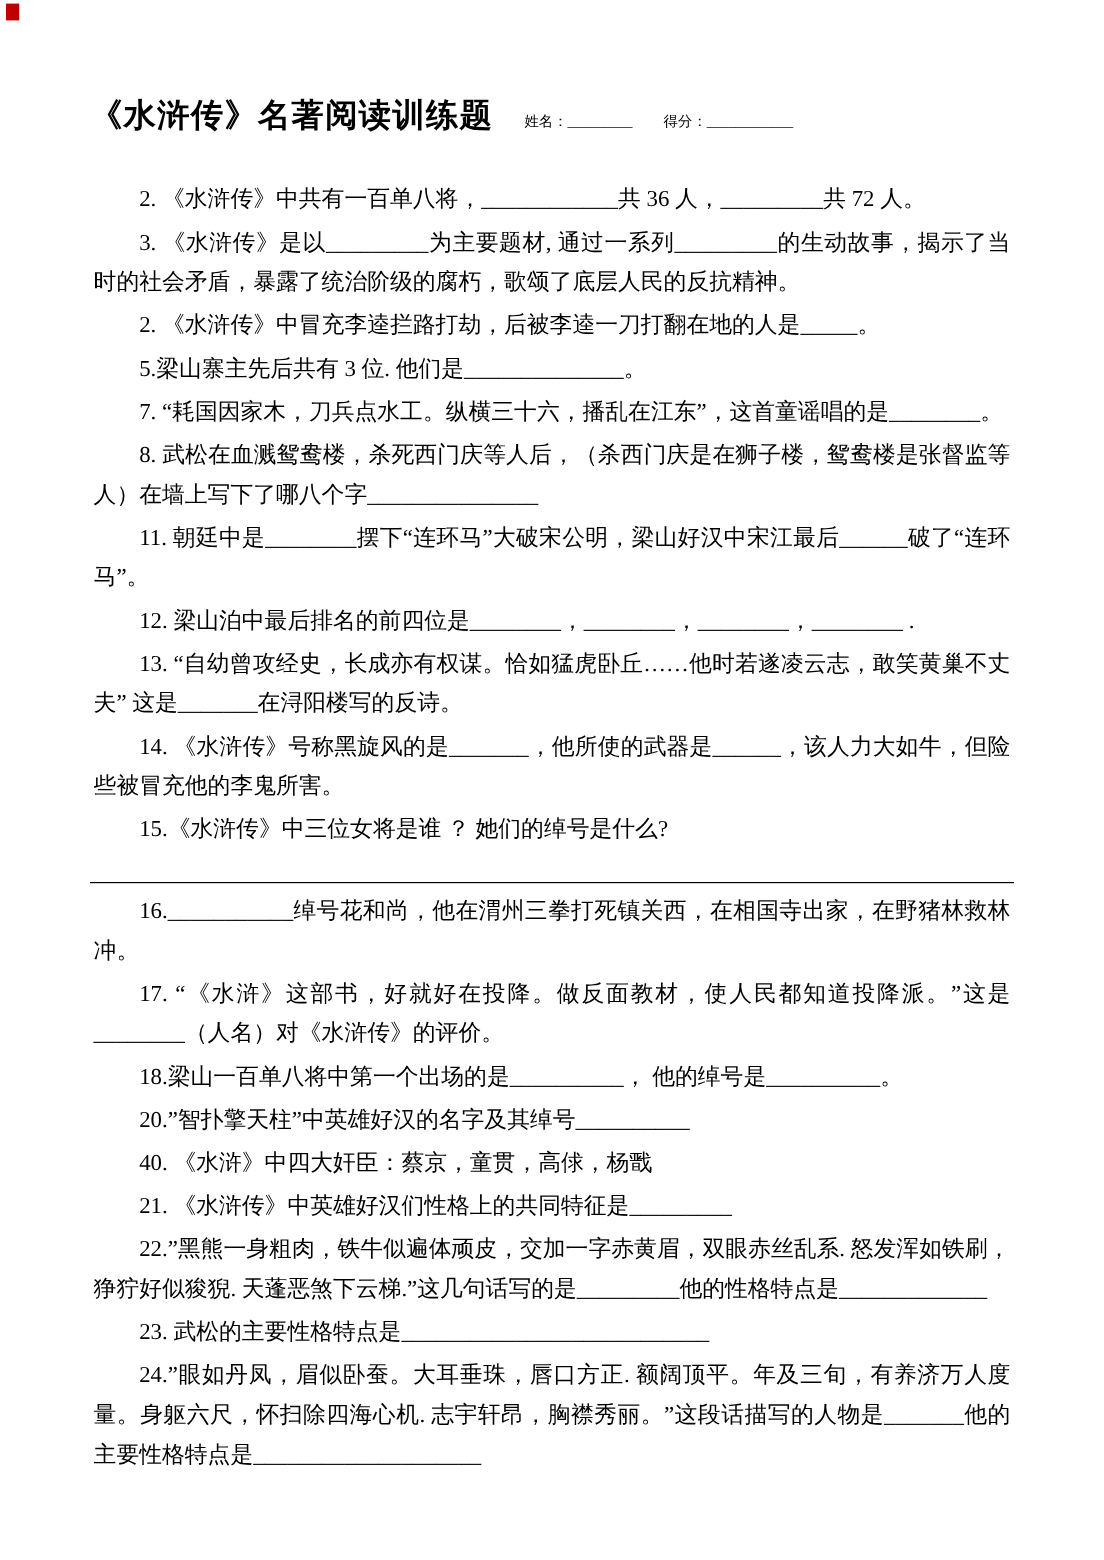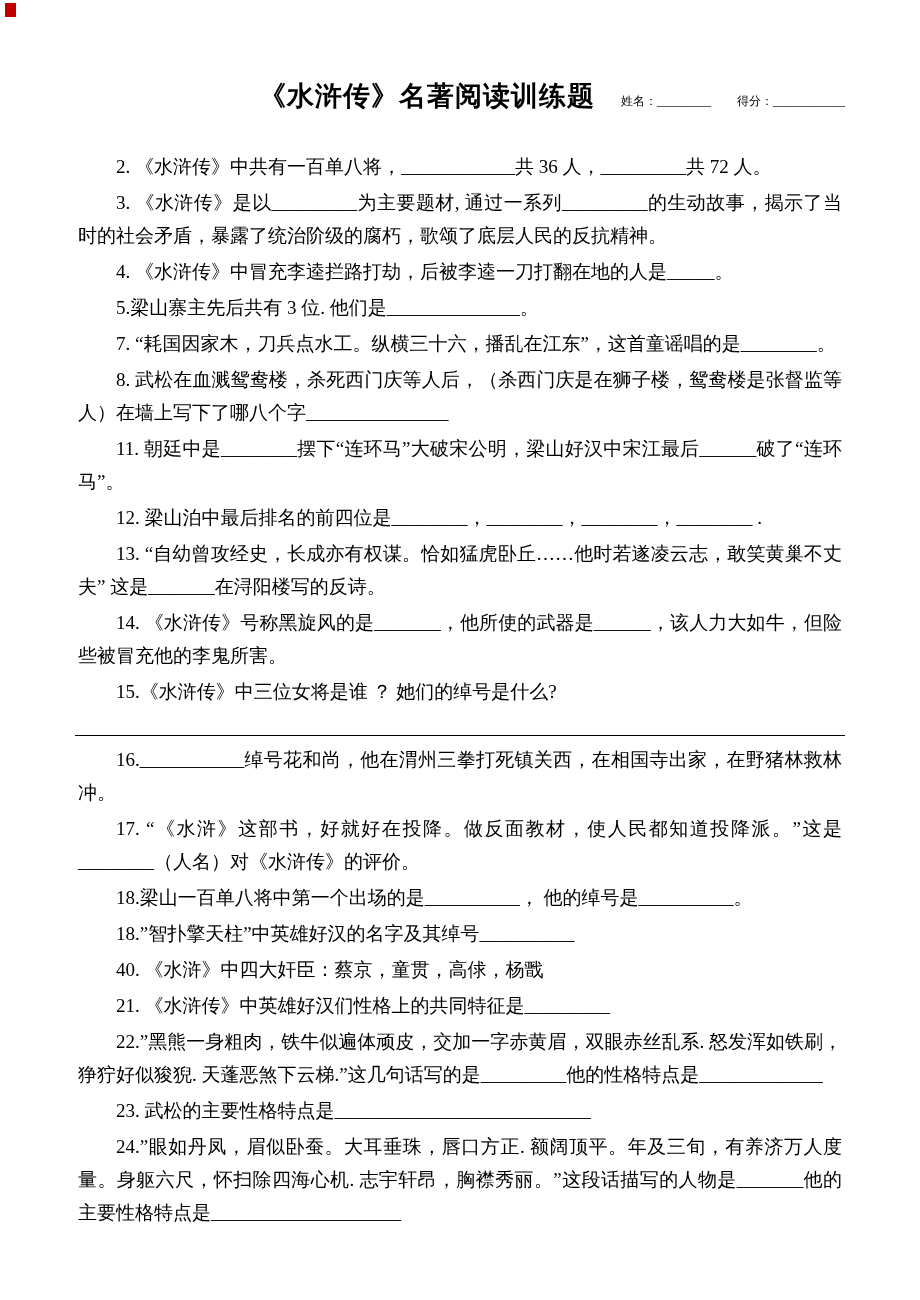--- a/index.html
+++ b/index.html
@@ -20,21 +20,21 @@
   .corner-mark {
     position: absolute;
     left: 5px;
     top: 3px;
     width: 11px;
     height: 14px;
     background: #c00000;
   }
   .title-row {
     display: flex;
-    justify-content: flex-end;
+    justify-content: flex-start;
     align-items: baseline;
     gap: 26px;
     white-space: nowrap;
   }
   .doc-title {
     margin: 0;
     font-size: 27px;
     font-weight: bold;
     letter-spacing: 1px;
   }
@@ -69,36 +69,36 @@
 
   <header class="title-row">
     <h1 class="doc-title">《水浒传》名著阅读训练题</h1>
     <span class="field"><span>姓名：</span><span class="blank">_________</span></span>
     <span class="field"><span>得分：</span><span class="blank">____________</span></span>
   </header>
 
   <main class="content">
     <p class="q">2. 《水浒传》中共有一百单八将，____________共 36 人，_________共 72 人。</p>
     <p class="q">3. 《水浒传》是以_________为主要题材, 通过一系列_________的生动故事，揭示了当时的社会矛盾，暴露了统治阶级的腐朽，歌颂了底层人民的反抗精神。</p>
-    <p class="q">4. 《水浒传》中冒充李逵拦路打劫，后被李逵一刀打翻在地的人是_____。</p>
+    <p class="q">2. 《水浒传》中冒充李逵拦路打劫，后被李逵一刀打翻在地的人是_____。</p>
     <p class="q">5.梁山寨主先后共有 3 位. 他们是______________。</p>
     <p class="q">7. “耗国因家木，刀兵点水工。纵横三十六，播乱在江东”，这首童谣唱的是________。</p>
     <p class="q">8. 武松在血溅鸳鸯楼，杀死西门庆等人后，（杀西门庆是在狮子楼，鸳鸯楼是张督监等人）在墙上写下了哪八个字_______________</p>
     <p class="q">11. 朝廷中是________摆下“连环马”大破宋公明，梁山好汉中宋江最后______破了“连环马”。</p>
     <p class="q">12. 梁山泊中最后排名的前四位是________，________，________，________ .</p>
     <p class="q">13. “自幼曾攻经史，长成亦有权谋。恰如猛虎卧丘……他时若遂凌云志，敢笑黄巢不丈夫” 这是_______在浔阳楼写的反诗。</p>
     <p class="q">14. 《水浒传》号称黑旋风的是_______，他所使的武器是______，该人力大如牛，但险些被冒充他的李鬼所害。</p>
     <p class="q">15.《水浒传》中三位女将是谁 ？ 她们的绰号是什么?</p>
 
     <div class="answer-line"></div>
 
     <p class="q">16.___________绰号花和尚，他在渭州三拳打死镇关西，在相国寺出家，在野猪林救林冲。</p>
     <p class="q">17. “《水浒》这部书，好就好在投降。做反面教材，使人民都知道投降派。”这是________（人名）对《水浒传》的评价。</p>
     <p class="q">18.梁山一百单八将中第一个出场的是__________， 他的绰号是__________。</p>
-    <p class="q">18.”智扑擎天柱”中英雄好汉的名字及其绰号__________</p>
+    <p class="q">20.”智扑擎天柱”中英雄好汉的名字及其绰号__________</p>
     <p class="q">40. 《水浒》中四大奸臣：蔡京，童贯，高俅，杨戬</p>
     <p class="q">21. 《水浒传》中英雄好汉们性格上的共同特征是_________</p>
     <p class="q">22.”黑熊一身粗肉，铁牛似遍体顽皮，交加一字赤黄眉，双眼赤丝乱系. 怒发浑如铁刷，狰狞好似狻猊. 天蓬恶煞下云梯.”这几句话写的是_________他的性格特点是_____________</p>
     <p class="q">23. 武松的主要性格特点是___________________________</p>
     <p class="q">24.”眼如丹凤，眉似卧蚕。大耳垂珠，唇口方正. 额阔顶平。年及三旬，有养济万人度量。身躯六尺，怀扫除四海心机. 志宇轩昂，胸襟秀丽。”这段话描写的人物是_______他的主要性格特点是____________________</p>
   </main>
 
 </div>
 
 </body></html>

